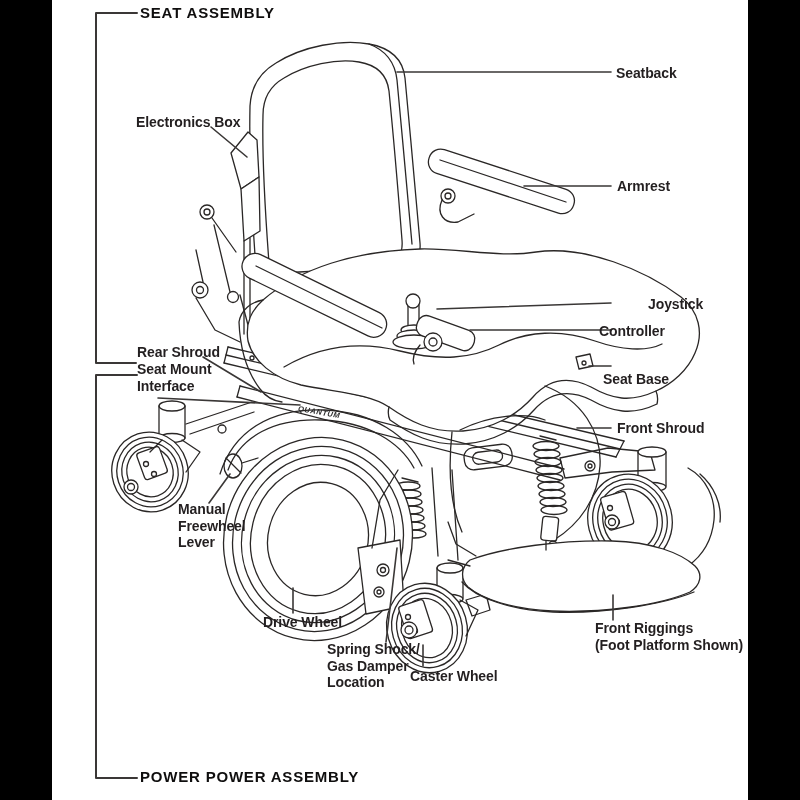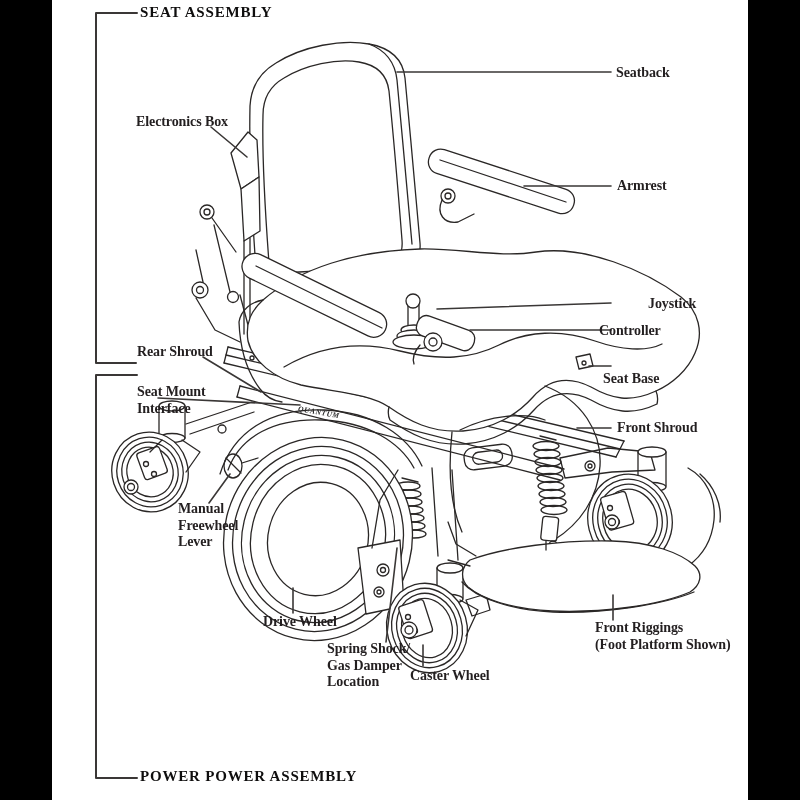--- a/index.html
+++ b/index.html
@@ -1,17 +1,17 @@
 <!DOCTYPE html>
 <html><head>
 <meta charset="utf-8">
 <style>
   html,body{margin:0;padding:0;background:#000;}
   .canvas{position:relative;width:779px;height:800px;background:#fff;overflow:hidden;
-          font-family:Liberation Serif, serif;}
+          font-family:Liberation Sans, sans-serif;}
   .sidebar{position:absolute;top:0;width:52px;height:800px;background:#000;}
   .sidebar.left{left:0;}
   .sidebar.right{left:748px;}
   .art{position:absolute;left:0;top:0;}
   .label{position:absolute;font-weight:bold;font-size:14px;line-height:16.5px;
          color:#231f20;white-space:pre-line;letter-spacing:-0.1px;}
   .title{position:absolute;font-weight:800;font-size:15px;letter-spacing:0.8px;
          color:#0f0e0e;white-space:nowrap;}
   .brand{position:absolute;left:299px;top:404px;font-style:italic;font-weight:800;
          font-size:7.5px;color:#2a2a2a;letter-spacing:0.6px;
@@ -262,21 +262,21 @@
   <div class="title" style="left:140px;top:4px;">SEAT ASSEMBLY</div>
   <div class="title" style="left:140px;top:768px;">POWER POWER ASSEMBLY</div>
 
   <div class="label" style="left:616px;top:65px;">Seatback</div>
   <div class="label" style="left:136px;top:114px;">Electronics Box</div>
   <div class="label" style="left:617px;top:178px;">Armrest</div>
   <div class="label" style="left:648px;top:296px;text-align:right;">Joystick</div>
   <div class="label" style="left:599px;top:323px;">Controller</div>
   <div class="label" style="left:603px;top:359px;margin-top:12px;">Seat Base</div>
   <div class="label" style="left:137px;top:344px;">Rear Shroud</div>
-  <div class="label" style="left:137px;top:384px;">Seat Mount
+  <div class="label" style="left:137px;top:361px;">Seat Mount
 Interface</div>
   <div class="label" style="left:617px;top:420px;">Front Shroud</div>
   <div class="label" style="left:178px;top:501px;">Manual
 Freewheel
 Lever</div>
   <div class="label" style="left:263px;top:614px;">Drive Wheel</div>
   <div class="label" style="left:327px;top:641px;">Spring Shock/
 Gas Damper
 Location</div>
   <div class="label" style="left:410px;top:668px;">Caster Wheel</div>

